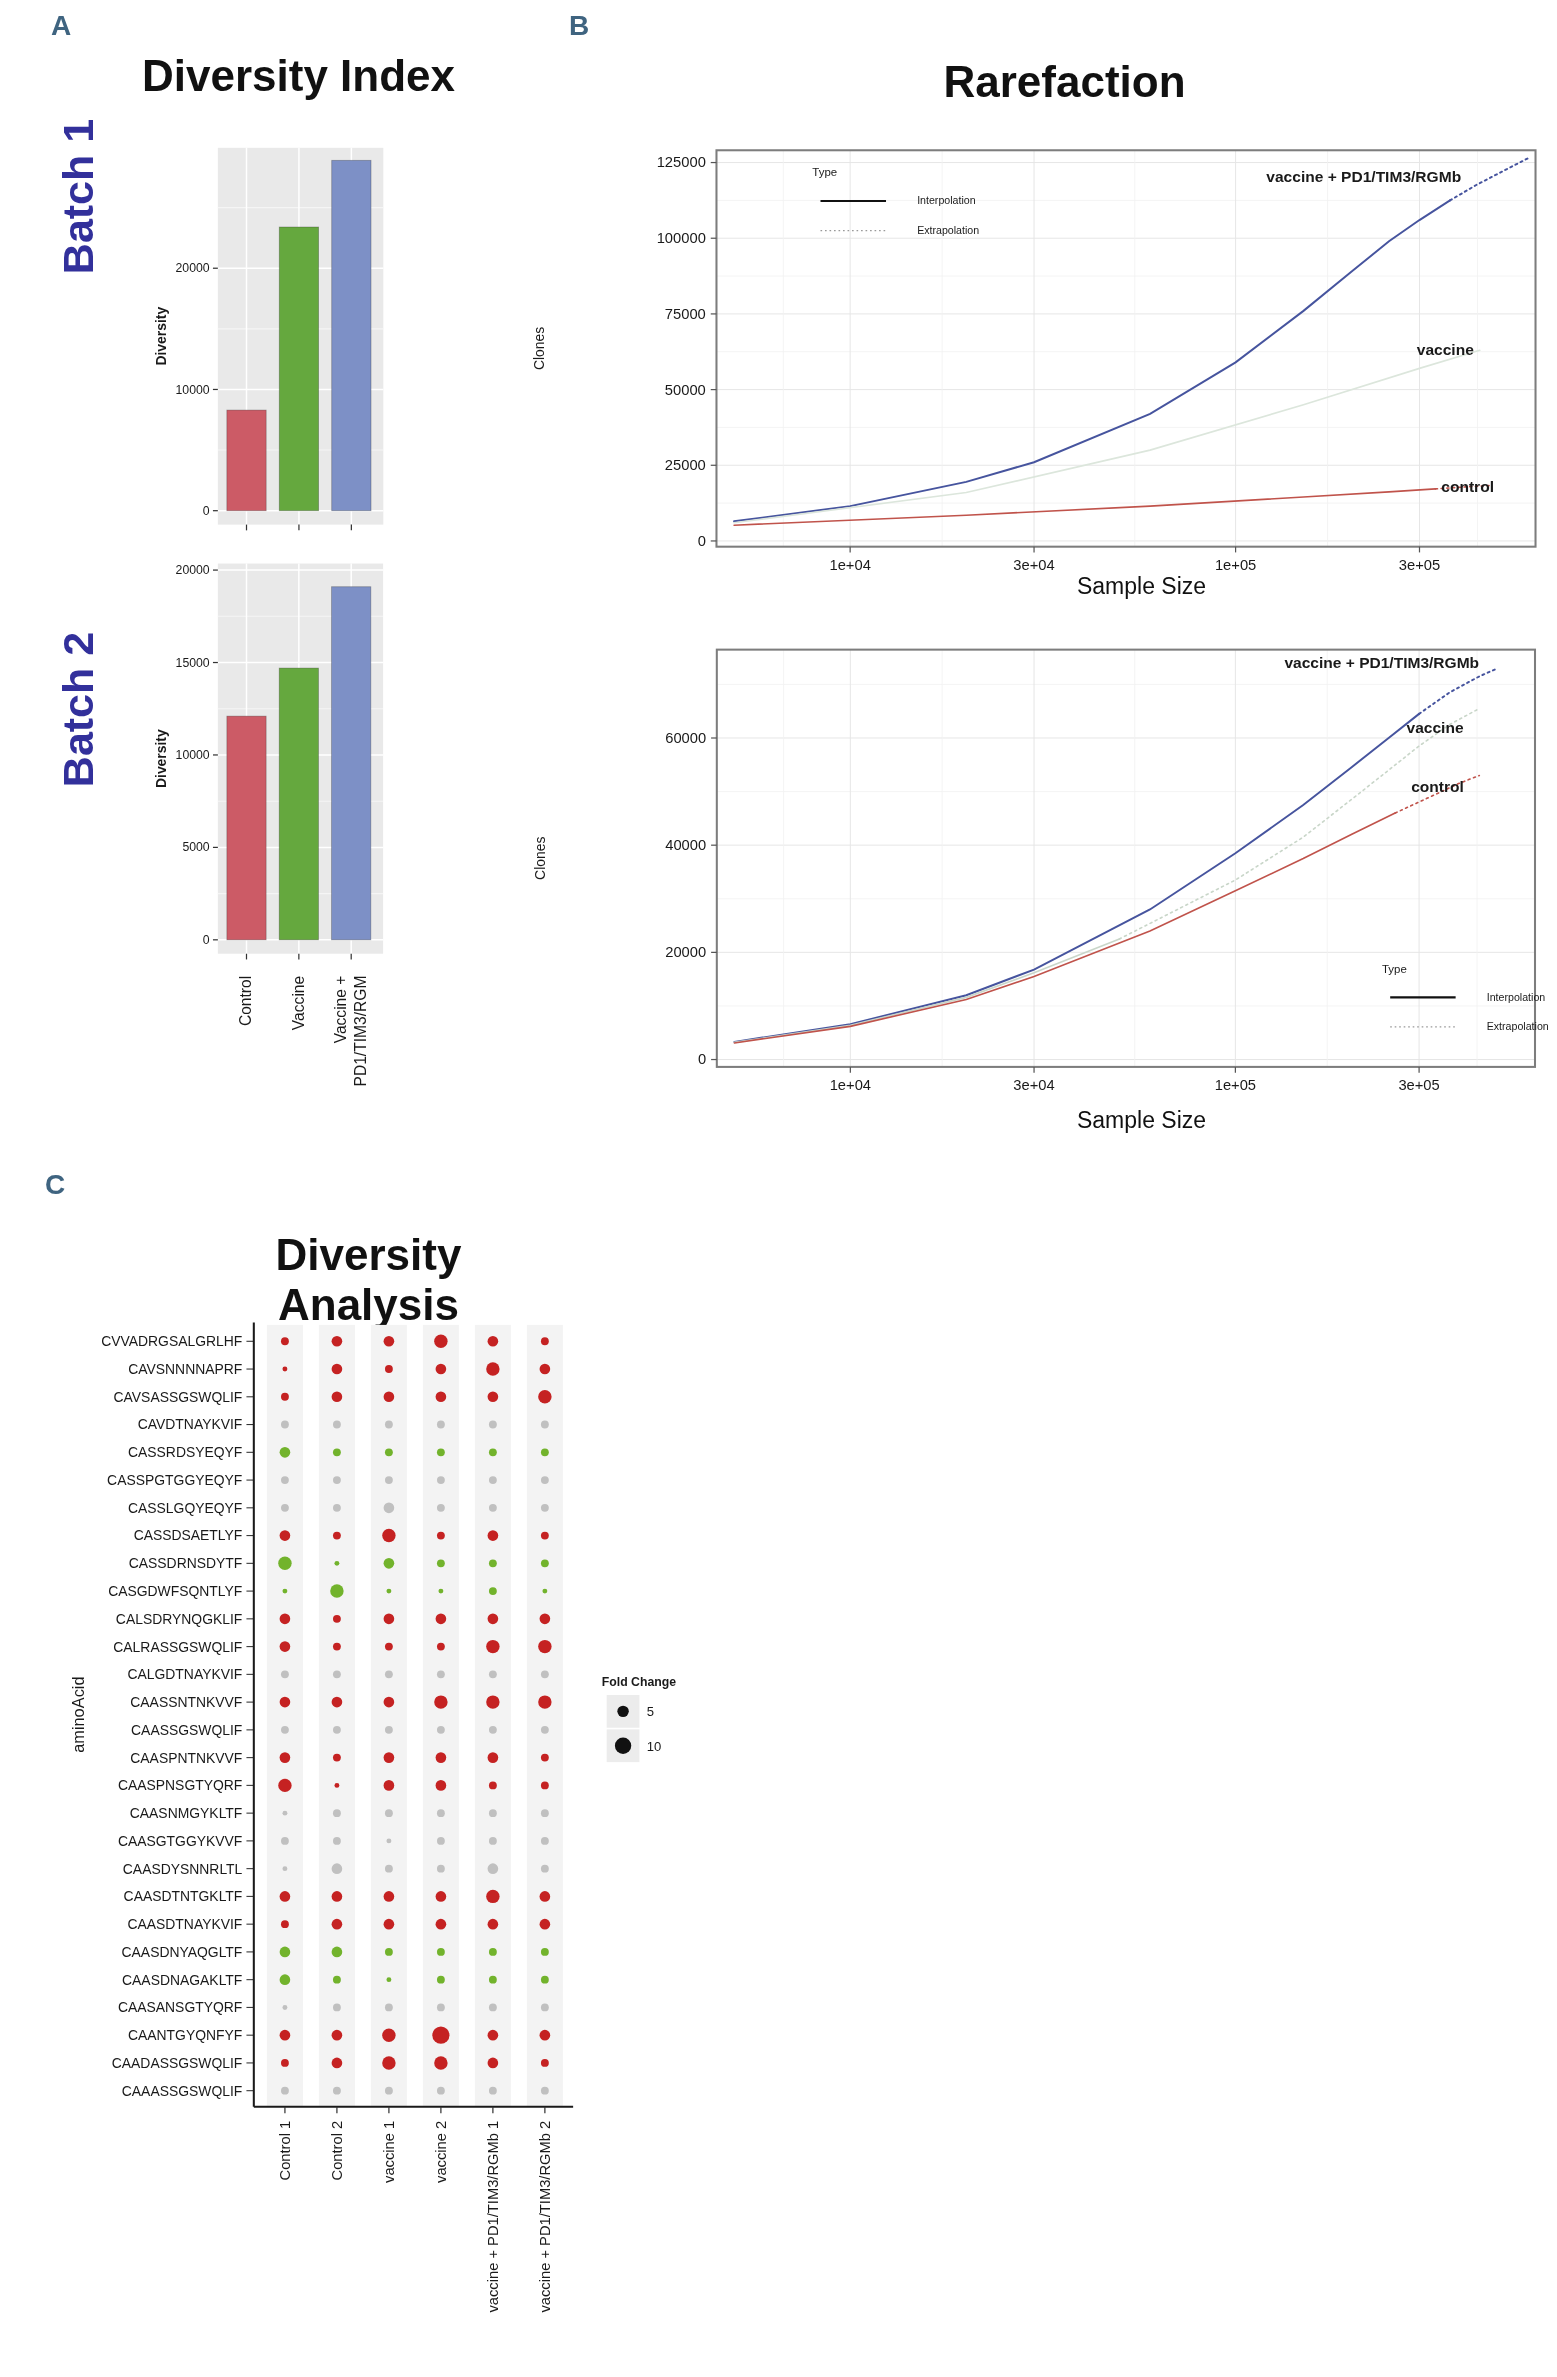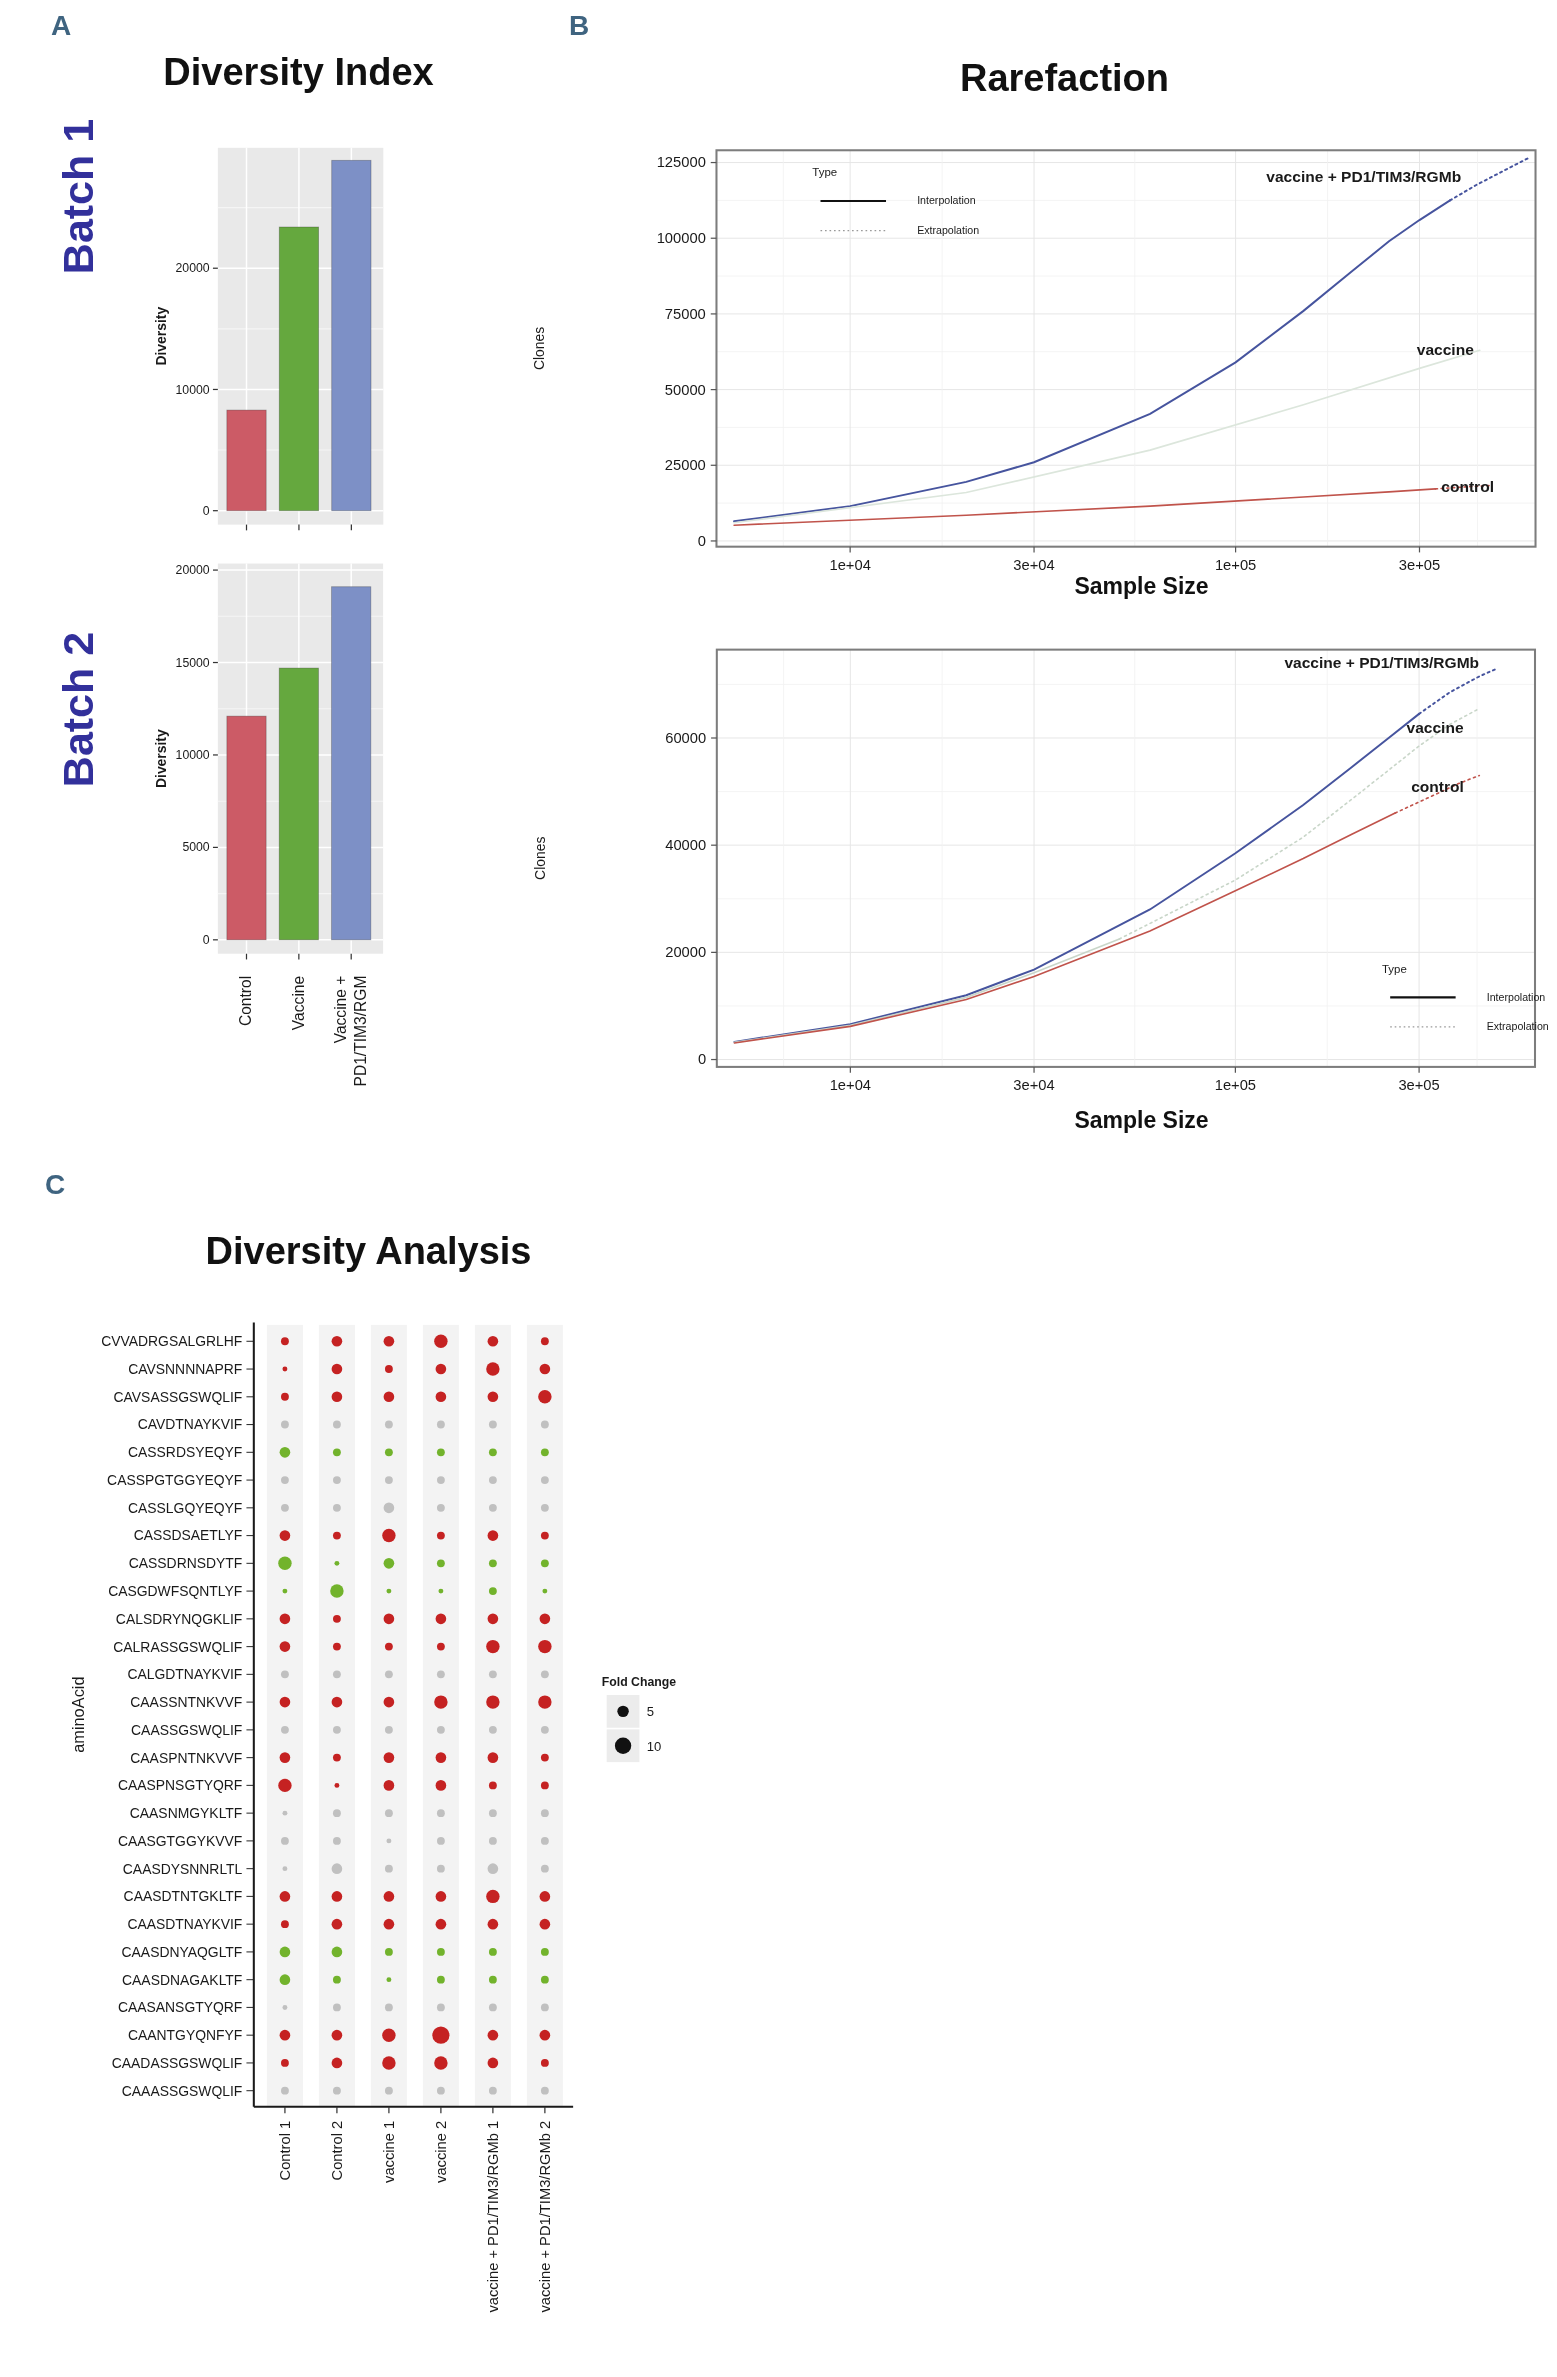--- a/index.html
+++ b/index.html
@@ -1,23 +1,23 @@
 <!DOCTYPE html>
 <html style="font-size:13px"><head>
 <meta charset="utf-8">
 <style>
   html,body{margin:0;padding:0;background:#fff;}
   #canvas{position:relative;width:1558px;height:2377px;background:#ffffff;
           font-family:"Liberation Sans",sans-serif;overflow:hidden;}
   svg{position:absolute;overflow:visible;}
   .pletter{position:absolute;font-size:28px;font-weight:bold;}
-  .ptitle{position:absolute;font-size:38px;font-weight:bold;color:#111;text-align:center;}
+  .ptitle{position:absolute;font-size:44px;font-weight:bold;color:#111;text-align:center;}
   .batch{position:absolute;width:196px;text-align:center;font-size:43px;font-weight:bold;
          transform:rotate(-90deg);}
-  .axis-title-x{position:absolute;font-size:23px;font-weight:bold;color:#111;text-align:center;}
+  .axis-title-x{position:absolute;font-size:23px;font-weight:normal;color:#111;text-align:center;}
   .catlabel{position:absolute;font-size:15.6px;color:#1a1a1a;line-height:19.6px;text-align:right;
             white-space:pre-line;transform:rotate(-90deg);}
 </style>
 </head>
 <body>
 
 <div id="canvas">
 
   <div class="pletter" style="left: 51px; top: 9.8px; color: rgb(63, 100, 128);">A</div>
   <div class="ptitle" style="left:135px;top:51px;width:327px">Diversity Index</div>

